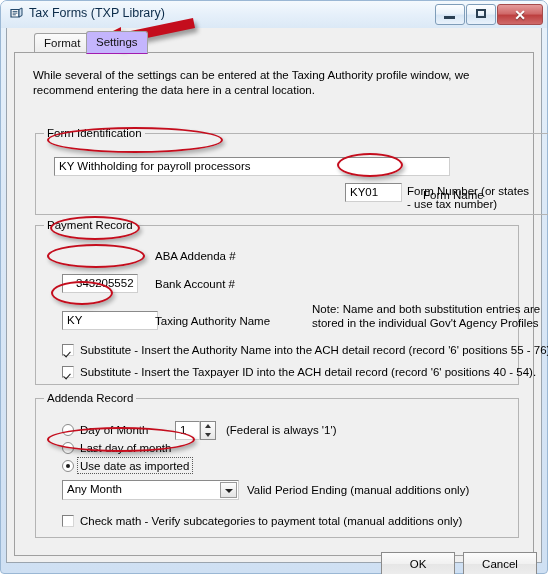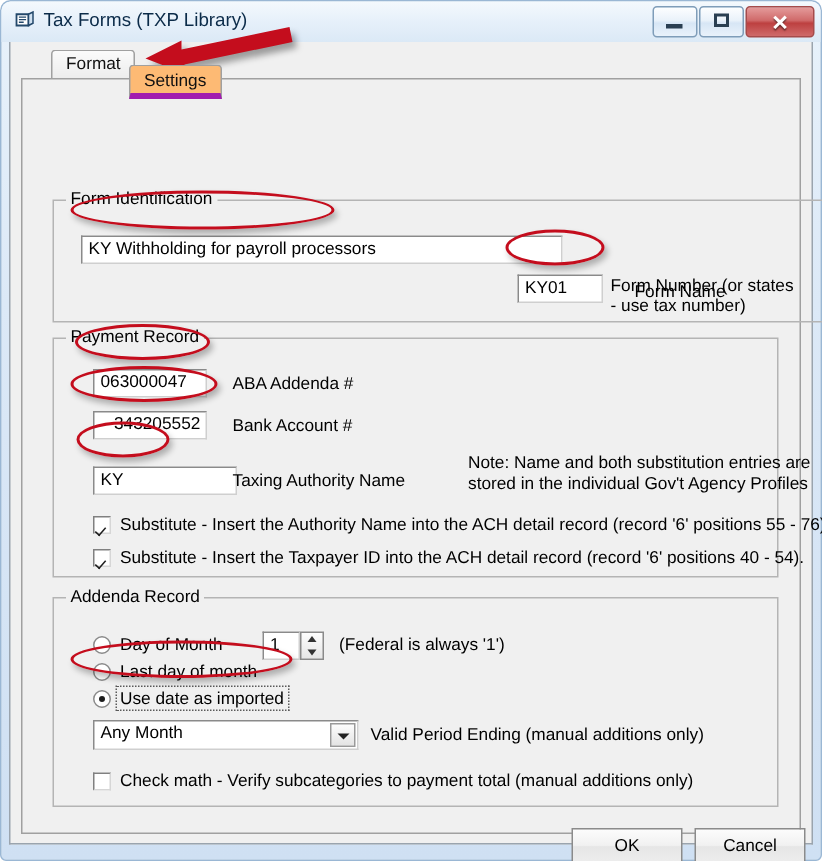--- a/index.html
+++ b/index.html
@@ -98,25 +98,25 @@
     font-size: 11.5px;
     background: linear-gradient(180deg,#fbfbfb 0%, #ececec 100%);
     border: 1px solid #a0a0a0;
     border-bottom: 0;
     border-radius: 3px 3px 0 0;
     color: #111;
   }
   .tab.tab-format { left: 0; }
   .tab.tab-active {
     left: 52px;
-    top: 12px;
+    top: 0;
     height: 23px;
     padding-top: 4px;
-    background: #fdba74;
-    border-bottom: 4px solid #a21caf;
+    background: #c4b5fd;
+    border-bottom: 1px solid #a21caf;
     z-index: 3;
   }
   .tabpanel {
     position: absolute;
     left: 7px; top: 24px;
     width: 520px; height: 504px;
     background: #f0f0f0;
     border: 1px solid #a0a0a0;
     box-sizing: border-box;
   }
@@ -318,37 +318,37 @@
 
   <div class="client">
 
     <div class="tabstrip">
       <div class="tab tab-format">Format</div>
       <div class="tab tab-active">Settings</div>
     </div>
 
     <div class="tabpanel"></div>
 
+    <div class="intro">While several of the settings can be entered at the Taxing Authority profile window, we recommend entering the data here in a central location.</div>
 
     <div class="group" id="grp-form">
       <span class="group-label">Form Identification</span>
     </div>
 
-    <div class="tbox" style="left:47px; top:129px; width:321px;">KY Withholding for payroll processors</div>
+    <div class="tbox" style="left:47px; top:129px; width:396px;">KY Withholding for payroll processors</div>
     <div class="lbl" style="left:416px; top:132px;margin-top:28px;">Form Name</div>
 
     <div class="tbox" style="left:338px; top:155px; width:57px;">KY01</div>
     <div class="lbl" style="left:400px; top:156px;">Form Number (or states</div>
     <div class="lbl" style="left:400px; top:169px;">- use tax number)</div>
 
     <div class="group" id="grp-pay">
       <span class="group-label">Payment Record</span>
     </div>
 
-    <div class="tbox" style="left:55px; top:218px; width:76px;">063000047</div>
     <div class="lbl" style="left:148px; top:221px;">ABA Addenda #</div>
 
     <div class="tbox" style="left:55px; top:246px; width:76px;padding-left:13px;">343205552</div>
     <div class="lbl" style="left:148px; top:249px;">Bank Account #</div>
 
     <div class="tbox" style="left:55px; top:283px; width:96px;">KY</div>
     <div class="lbl" style="left:148px; top:286px;">Taxing Authority Name</div>
 
     <div class="lbl" style="left:305px; top:274px;">Note: Name and both substitution entries are</div>
     <div class="lbl" style="left:305px; top:288px;">stored in the individual Gov't Agency Profiles</div>

